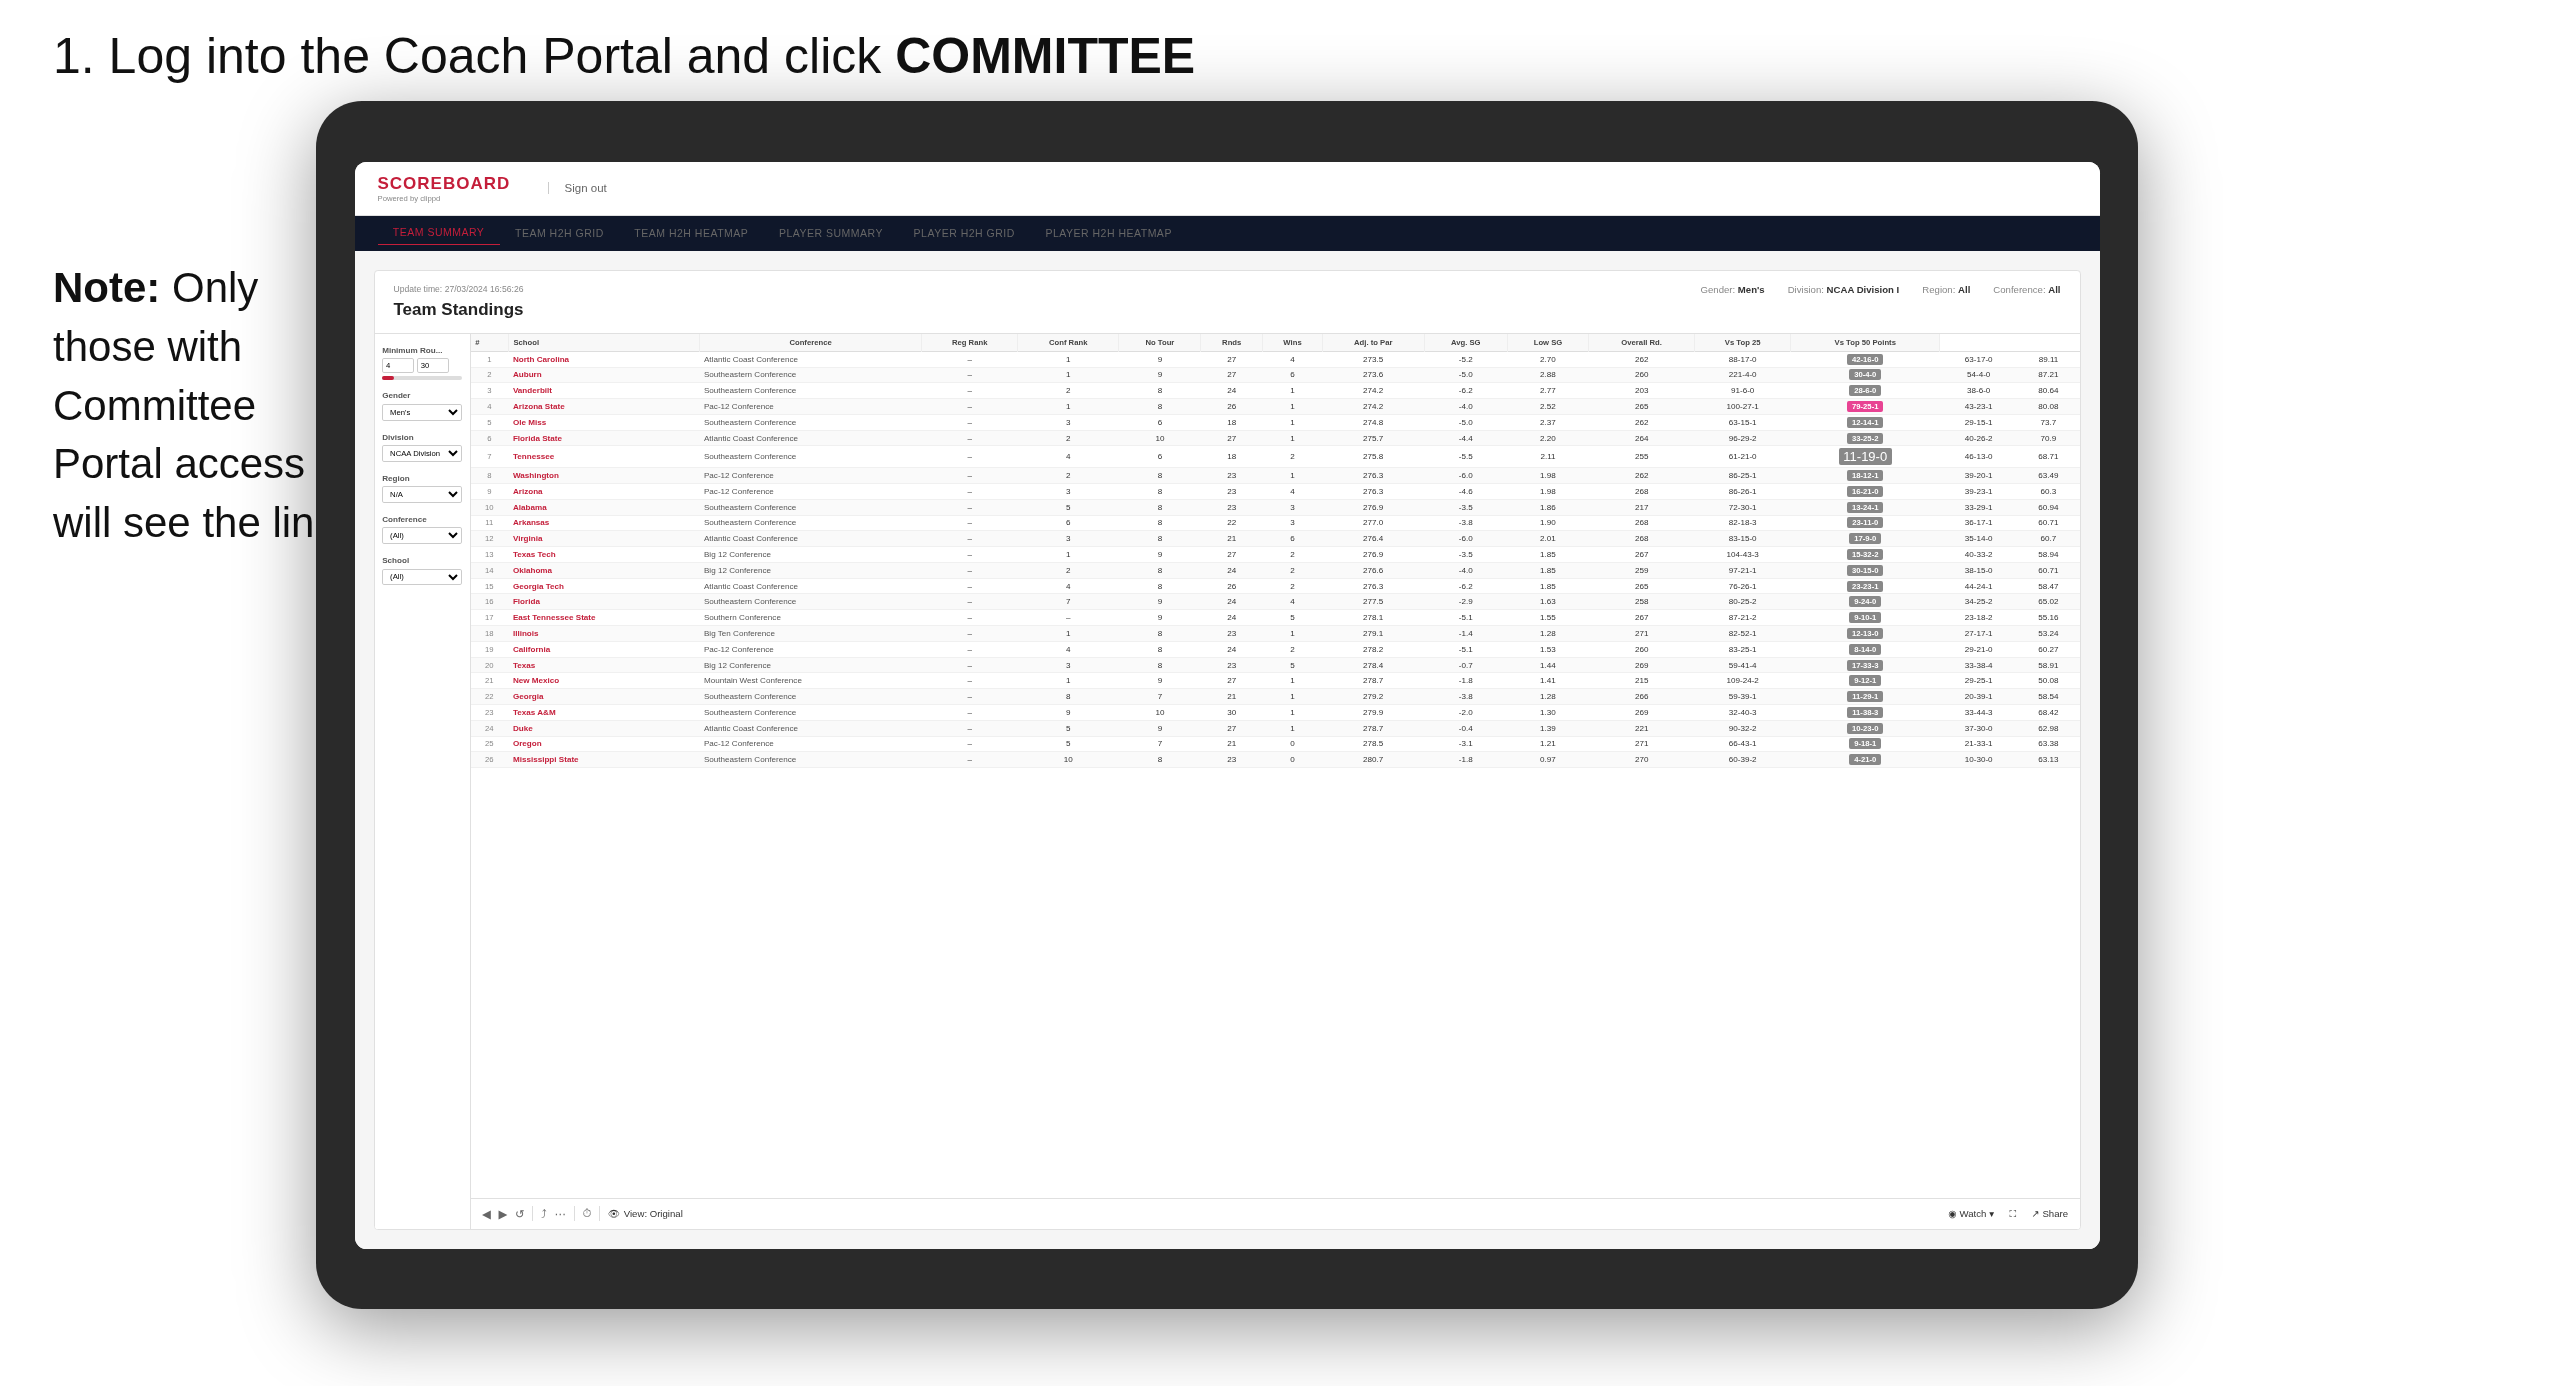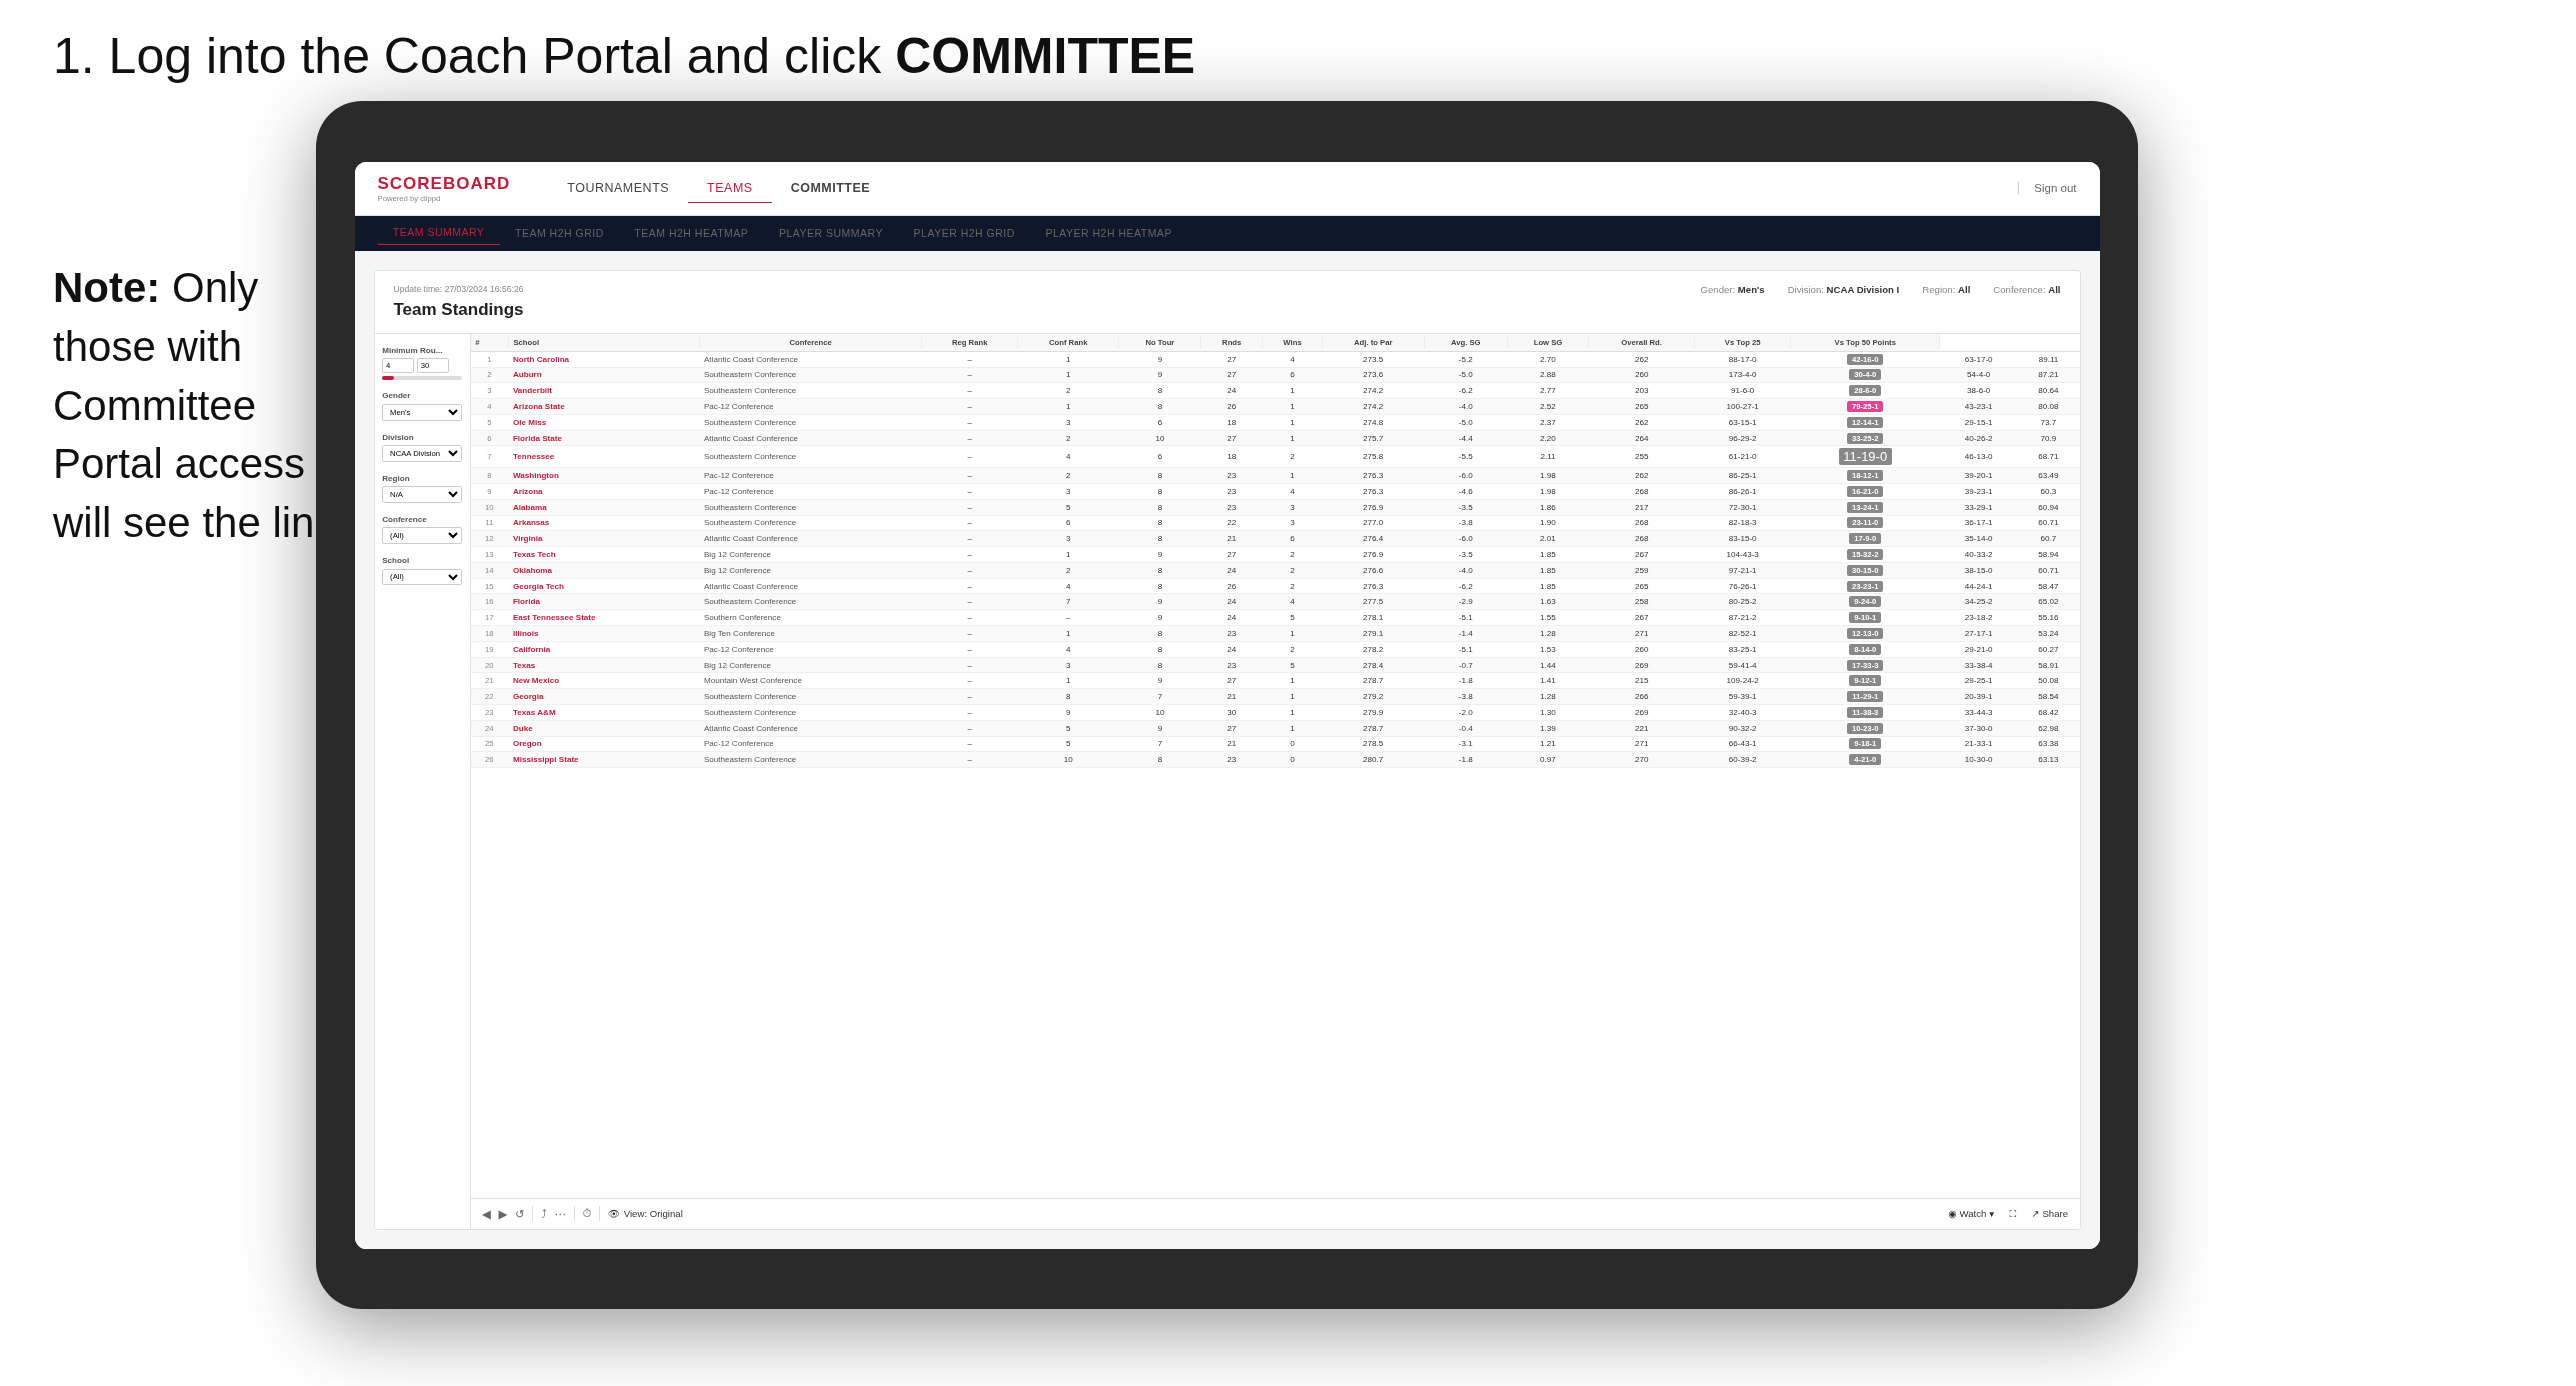--- a/index.html
+++ b/index.html
@@ -369,25 +369,20 @@
   <span> Only those with Committee Portal access will see the link</span>
 </div>
 
 <div class="tablet-frame">
   <div class="tablet-screen">
 
     <div class="app-header">
       <div class="logo-area">
         <span class="logo-text">SCOREBOARD</span>
         <span class="logo-sub">Powered by clippd</span>
-      </div>
-      <div class="nav-items">
-        <div class="nav-item">TOURNAMENTS</div>
-        <div class="nav-item active">TEAMS</div>
-        <div class="nav-item highlighted">COMMITTEE</div>
       </div>
       <div class="sign-out">Sign out</div>
     </div>
 
     <div class="sub-nav">
       <div class="sub-nav-item active">TEAM SUMMARY</div>
       <div class="sub-nav-item">TEAM H2H GRID</div>
       <div class="sub-nav-item">TEAM H2H HEATMAP</div>
       <div class="sub-nav-item">PLAYER SUMMARY</div>
       <div class="sub-nav-item">PLAYER H2H GRID</div>
@@ -539,21 +534,21 @@
                       <td>Southeastern Conference</td>
                       <td>–</td>
                       <td>1</td>
                       <td>9</td>
                       <td>27</td>
                       <td>6</td>
                       <td>273.6</td>
                       <td>-5.0</td>
                       <td>2.88</td>
                       <td>260</td>
-                      <td>173-4-0</td>
+                      <td>221-4-0</td>
                       <td><span style="background: rgb(136, 136, 136); color: white; padding: 1px 4.8px; border-radius: 1.9px; font-size: 7.7px; font-weight: 700;">30-4-0</span></td>
                       <td>54-4-0</td>
                       <td>87.21</td>
                     </tr>
                     <tr style="background: rgb(255, 255, 255);">
                       <td>3</td>
                       <td>Vanderbilt</td>
                       <td>Southeastern Conference</td>
                       <td>–</td>
                       <td>2</td>

